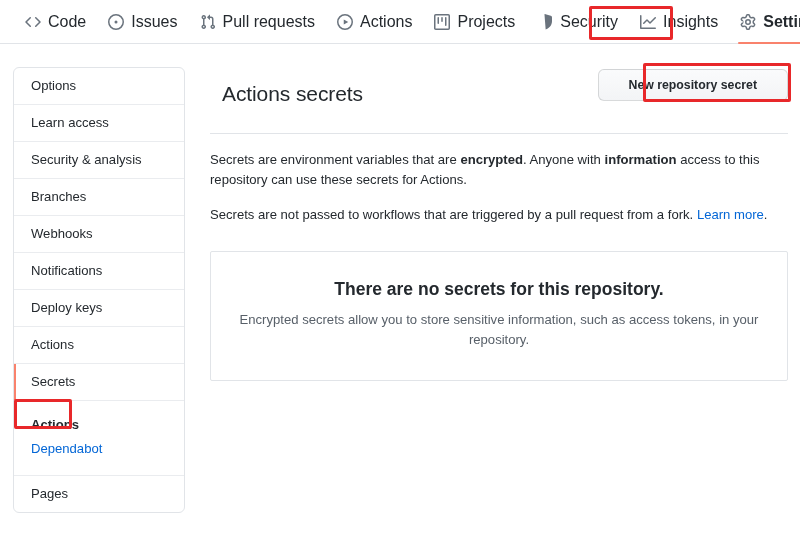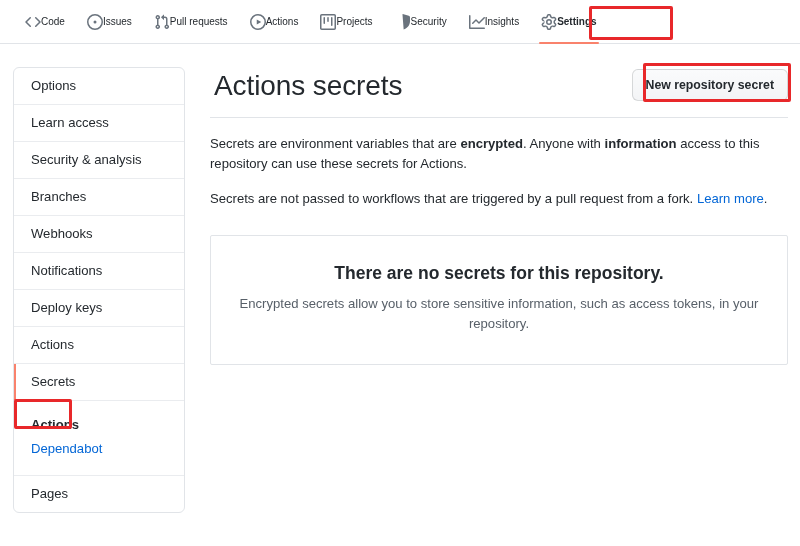--- a/index.html
+++ b/index.html
@@ -19,23 +19,24 @@
     width: 800px; height: 44px;
     background: #ffffff;
     border-bottom: 1px solid #e1e4e8;
     display: flex;
     align-items: center;
     padding-left: 14px;
   }
   .nav-item {
     display: flex;
     align-items: center;
+    gap: 7px;
     height: 44px;
     padding: 0 11px;
-    font-size: 10px;
+    font-size: 16px;
     color: #24292e;
     position: relative;
     white-space: nowrap;
     cursor: pointer;
   }
   .nav-item .nav-icon {
     display: inline-flex;
     align-items: center;
     justify-content: center;
     width: 16px; height: 16px;
@@ -113,36 +114,36 @@
   }
   .main-head {
     display: flex;
     align-items: flex-start;
     justify-content: space-between;
     padding-bottom: 12px;
     border-bottom: 1px solid #e1e4e8;
     min-height: 36px;
   }
   .page-title {
-    font-size: 28px;
+    font-size: 21px;
     font-weight: 400;
     color: #24292e;
     line-height: 30px;
-    margin: 4px;
+    margin: 12px;
     letter-spacing: -0.1px;
   }
   .btn-new-secret {
     font-family: "Liberation Sans", sans-serif;
     font-size: 12.3px;
     font-weight: 600;
     color: #24292e;
     background: linear-gradient(180deg, #fafbfc 0%, #f3f4f6 100%);
     border: 1px solid rgba(27,31,35,0.15);
     border-radius: 6px;
-    padding: 6px 13px;
+    padding: 6px 30px;
     line-height: 18px;
     cursor: pointer;
     margin-top: 2px;
   }
   .desc {
     font-size: 13.1px;
     line-height: 20px;
     color: #24292e;
     margin: 16px 0 0 0;
     max-width: 566px;

